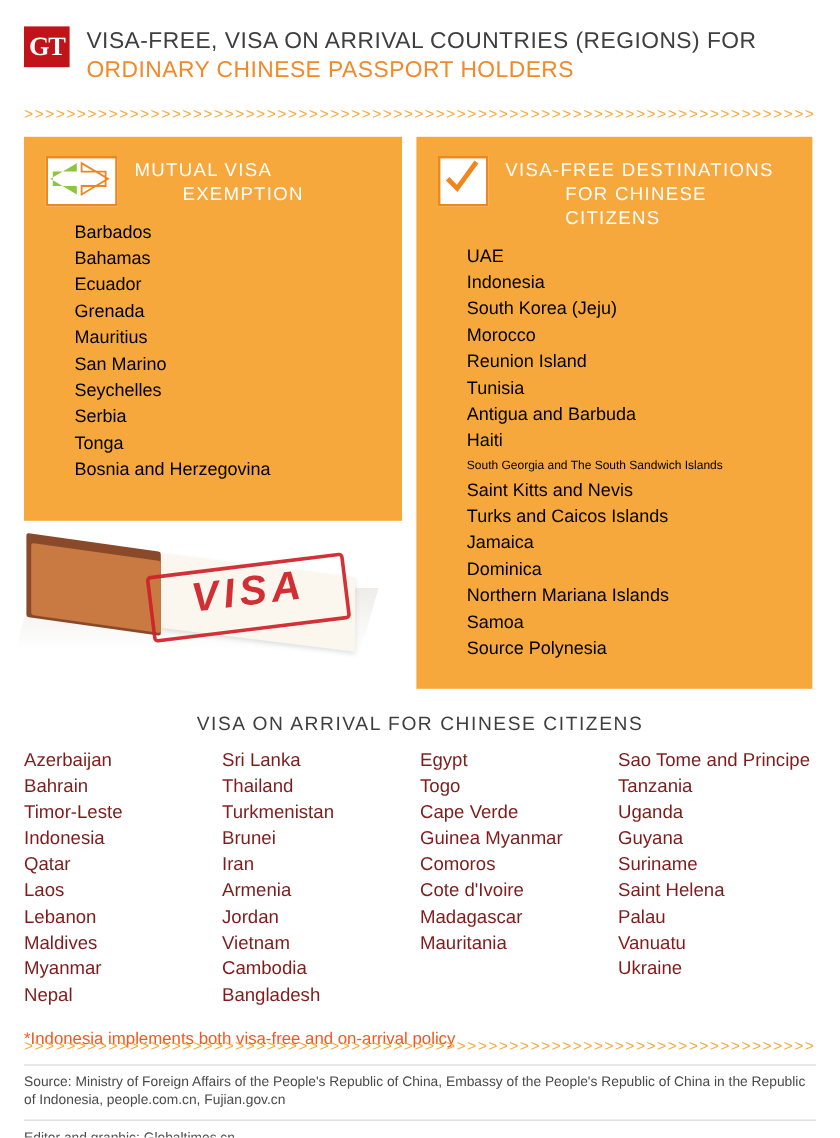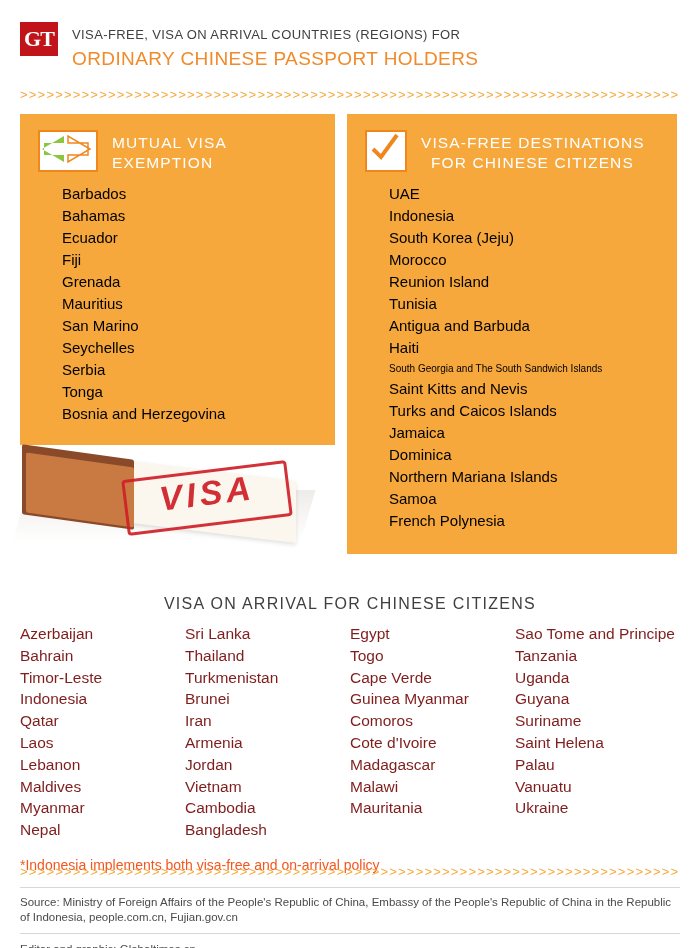--- a/index.html
+++ b/index.html
@@ -39,21 +39,21 @@
     line-height: 34px;
     text-align: center;
     letter-spacing: -1px;
     flex: none;
     margin-right: 14px;
   }
   .header-text {
     padding-top: 1px;
   }
   .title-line1 {
-    font-size: 13px;
+    font-size: 19px;
     color: #3f3f3f;
     letter-spacing: 0.4px;
     font-variant: small-caps;
     text-transform: capitalize;
     line-height: 23px;
     font-family: "Liberation Sans", sans-serif;
   }
   .title-line2 {
     font-size: 19px;
     color: #f08a2a;
@@ -101,21 +101,21 @@
     align-items: flex-start;
     margin-bottom: 10px;
   }
   .panel-title {
     color: #ffffff;
     font-size: 15.5px;
     line-height: 20px;
     letter-spacing: 1.1px;
     padding-top: 3px;
   }
-  .panel-title .t2 { display: block; padding-left: 10px; }
+  .panel-title .t2 { display: block; padding-left: 10px; margin-left: 40px; }
   .panel-title-left .t2 { padding-left: 0; }
 
   .icon-box {
     width: 56px;
     height: 38px;
     background: #ffffff;
     border: 2px solid #f0871d;
     flex: none;
     margin-right: 14px;
     position: relative;
@@ -296,21 +296,20 @@
         </div>
         <div class="panel-title panel-title-left">
           <span class="t1">MUTUAL  VISA</span>
           <span class="t2">EXEMPTION</span>
         </div>
       </div>
       <ul class="panel-list">
         <li>Barbados</li>
         <li>Bahamas</li>
         <li>Ecuador</li>
-        <li>Fiji</li>
         <li>Grenada</li>
         <li>Mauritius</li>
         <li>San Marino</li>
         <li>Seychelles</li>
         <li>Serbia</li>
         <li>Tonga</li>
         <li>Bosnia and Herzegovina</li>
       </ul>
     </div>
 
@@ -335,21 +334,21 @@
         <li>Tunisia</li>
         <li>Antigua and Barbuda</li>
         <li>Haiti</li>
         <li class="small">South Georgia and The South Sandwich Islands</li>
         <li>Saint Kitts and Nevis</li>
         <li>Turks and Caicos Islands</li>
         <li>Jamaica</li>
         <li>Dominica</li>
         <li>Northern Mariana Islands</li>
         <li>Samoa</li>
-        <li>French Polynesia</li>
+        <li>Source Polynesia</li>
       </ul>
     </div>
   </div>
 
   <div class="passport">
     <div class="pp-shadow"></div>
     <div class="pp-page"></div>
     <div class="pp-book"></div>
     <div class="pp-book2"></div>
     <div class="pp-stamp"></div>
@@ -392,21 +391,20 @@
 
       <div class="voa-col">
         <ul>
           <li>Egypt</li>
           <li>Togo</li>
           <li>Cape Verde</li>
           <li>Guinea Myanmar</li>
           <li>Comoros</li>
           <li>Cote d'Ivoire</li>
           <li>Madagascar</li>
-          <li>Malawi</li>
           <li>Mauritania</li>
         </ul>
       </div>
 
       <div class="voa-col">
         <ul>
           <li>Sao Tome and Principe</li>
           <li>Tanzania</li>
           <li>Uganda</li>
           <li>Guyana</li>

